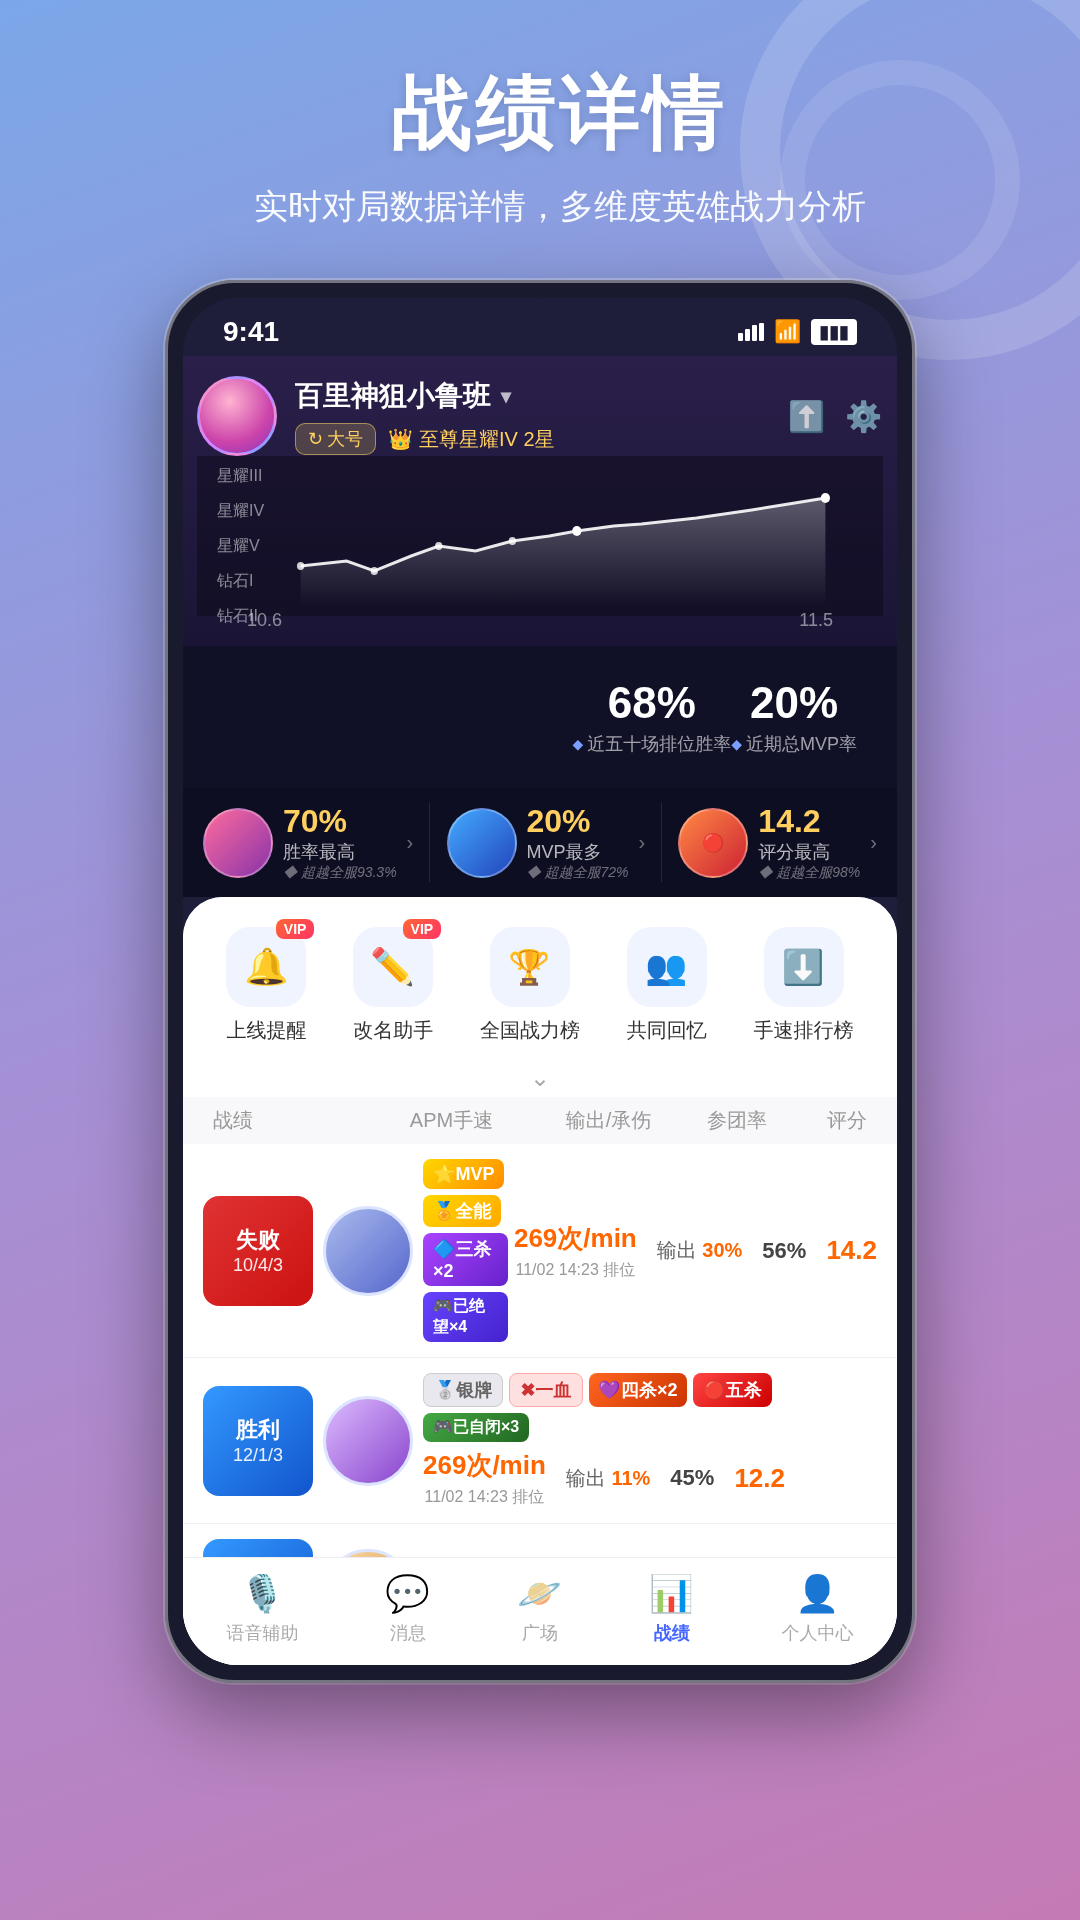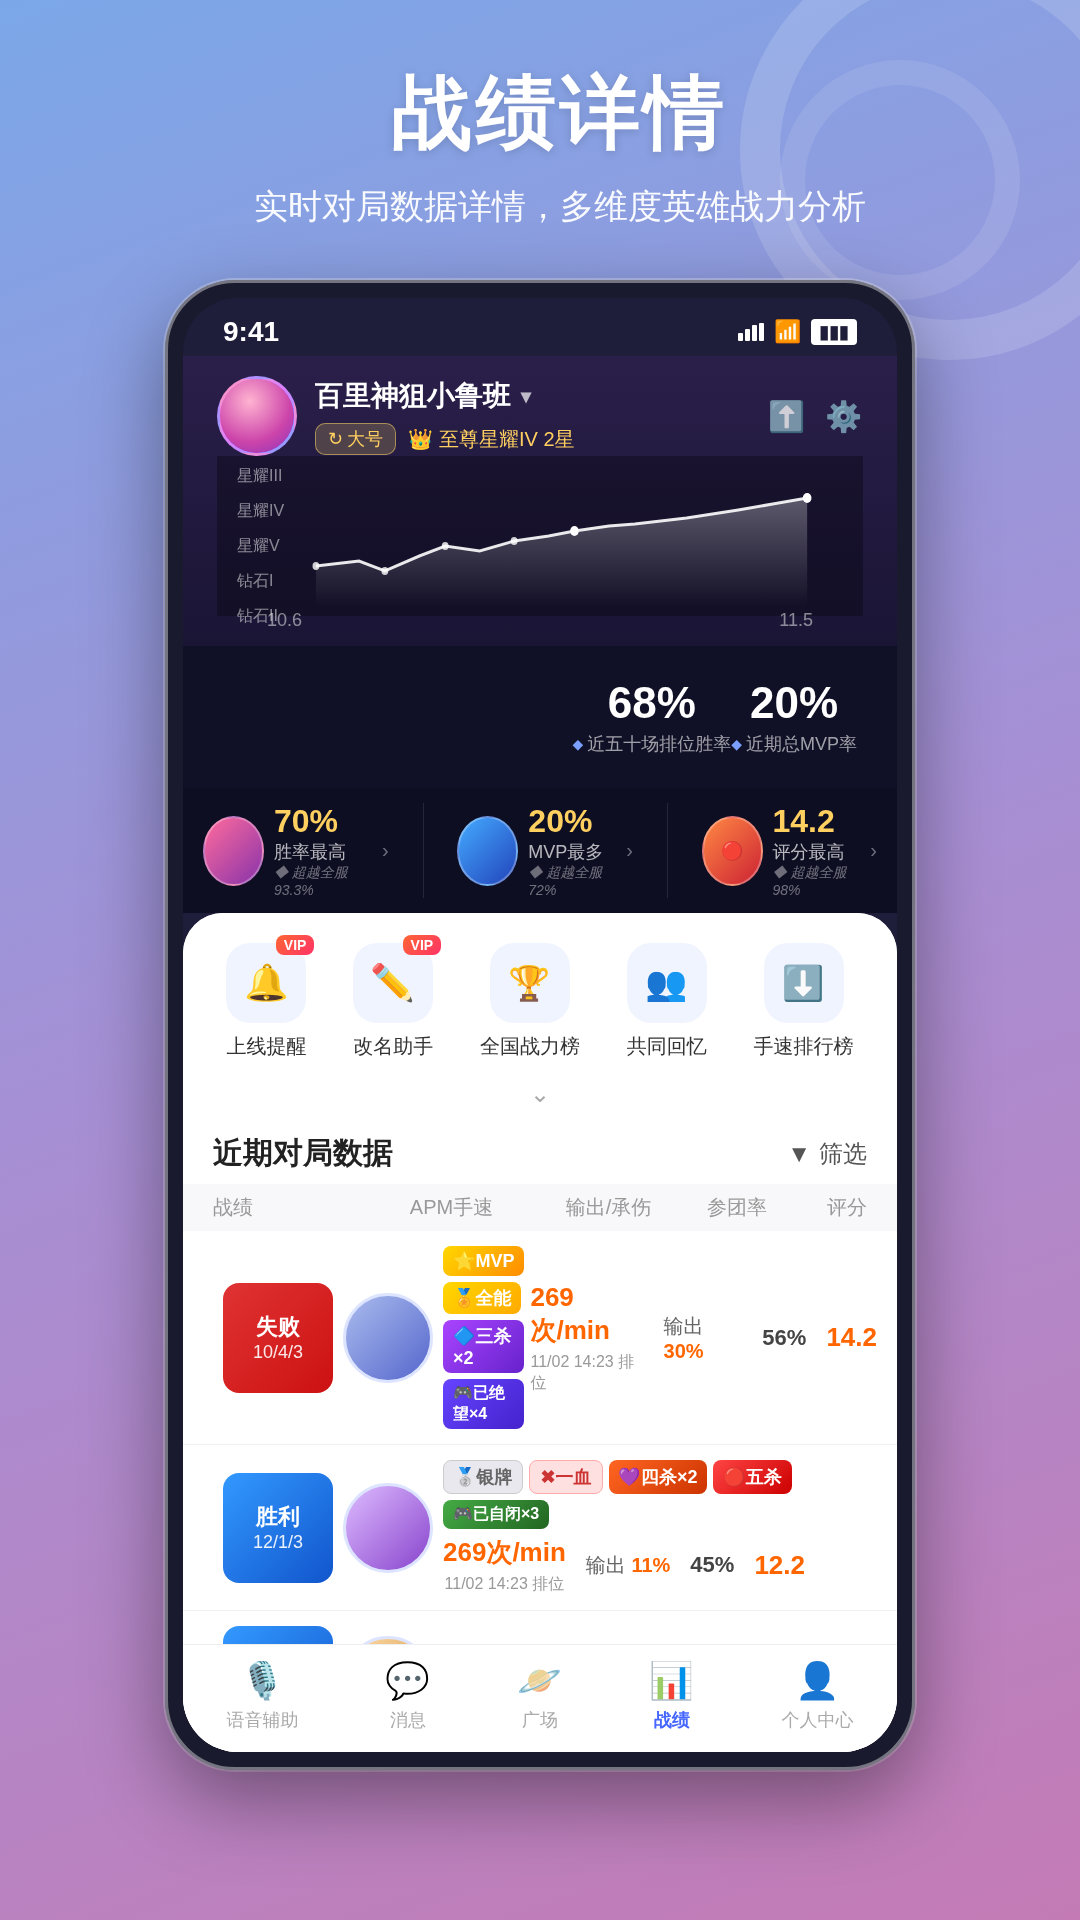--- a/index.html
+++ b/index.html
@@ -115,21 +115,21 @@
       width: 26px;
       height: 26px;
       background: #1e1e3a;
       border-radius: 50%;
       z-index: 10;
     }
 
     
     .profile-header {
       background: linear-gradient(180deg, #2a1f4a 0%, #1a1535 100%);
-      padding: 20px 34px 30px;
+      padding: 20px 14px 30px;
       position: relative;
     }
     .profile-row {
       display: flex;
       align-items: center;
       justify-content: space-between;
     }
     .profile-left {
       display: flex;
       align-items: center;
@@ -260,24 +260,23 @@
       margin-top: 4px;
     }
     .diamond-icon {
       color: #7b9fff;
       font-size: 14px;
     }
 
     
     .hero-row {
       display: flex;
-      justify-content: flex-start;
+      justify-content: space-between;
       padding: 15px 20px;
       background: rgba(10, 10, 30, 0.8);
-      gap: 34px;
     }
     .hero-item {
       display: flex;
       align-items: center;
       gap: 10px;
       cursor: pointer;
     }
     .hero-avatar {
       width: 70px;
       height: 70px;
@@ -423,21 +422,20 @@
     .match-result-badge {
       width: 110px;
       height: 110px;
       border-radius: 16px;
       display: flex;
       flex-direction: column;
       align-items: center;
       justify-content: center;
       flex-shrink: 0;
       position: relative;
-      margin-left: 20px;
     }
     .badge-defeat {
       background: linear-gradient(135deg, #e03333, #cc1111);
     }
     .badge-victory {
       background: linear-gradient(135deg, #3399ff, #1155cc);
     }
     .badge-result-text {
       color: white;
       font-size: 22px;
@@ -754,27 +752,20 @@
           <div class="tool-item">
             <div class="tool-icon-wrap">
               <span style="font-size:34px;">⬇️</span>
             </div>
             <span class="tool-label">手速排行榜</span>
           </div>
         </div>
 
         <div class="expand-arrow">⌄</div>
 
-        <div class="section-header">
-          <span class="section-title">近期对局数据</span>
-          <div class="filter-btn">
-            <span>▼</span>
-            <span>筛选</span>
-          </div>
-        </div>
 
         <div class="table-header">
           <span class="col-battle">战绩</span>
           <span class="col-apm">APM手速</span>
           <span class="col-dmg">输出/承伤</span>
           <span class="col-team">参团率</span>
           <span class="col-score">评分</span>
         </div>
 
         <div class="match-row">

